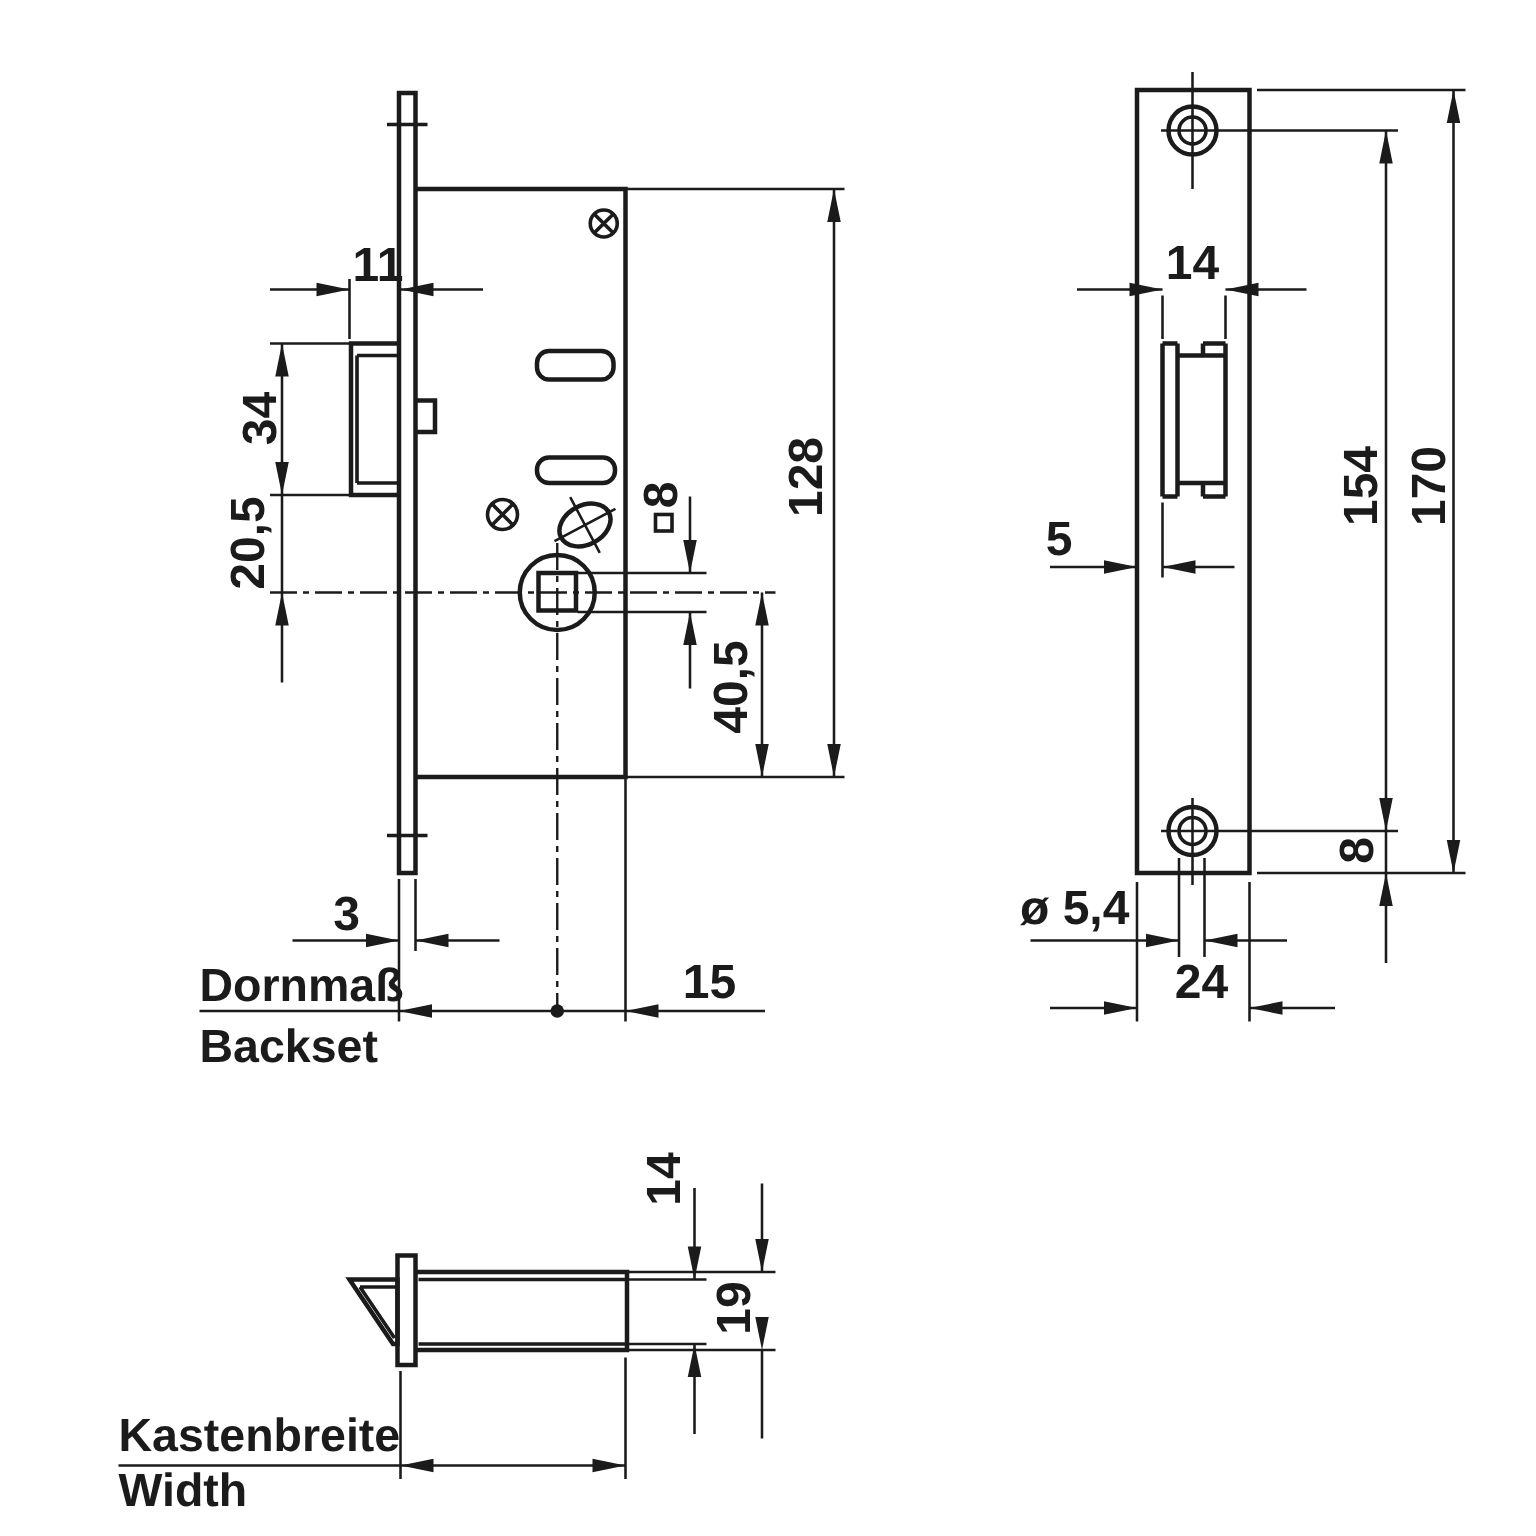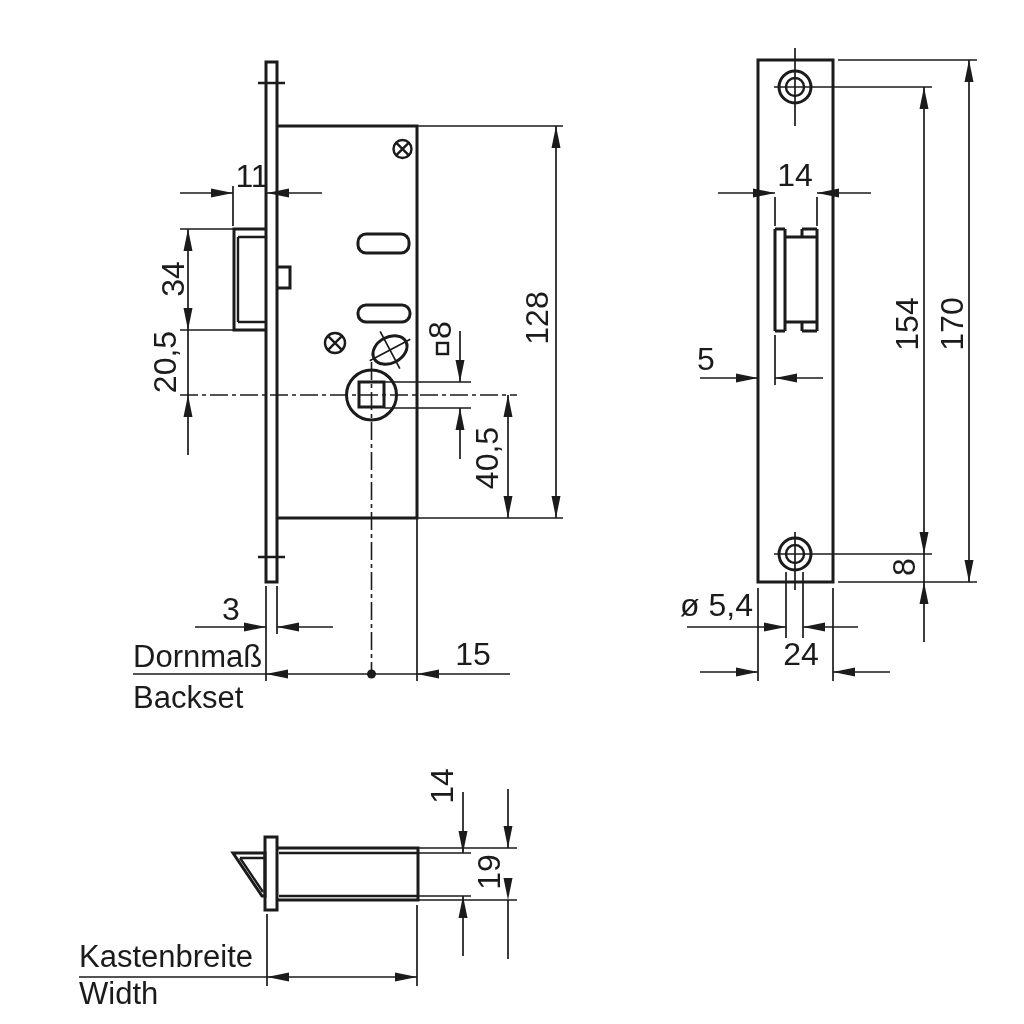--- a/index.html
+++ b/index.html
@@ -1,18 +1,19 @@
 <!DOCTYPE html>
 <html><head>
 <meta charset="utf-8">
 <style>
   html,body{margin:0;padding:0;background:#ffffff;}
   #stage{
     width:868px;height:1024px;position:relative;background:#ffffff;
     font-family:"Liberation Sans", sans-serif;
+    font-weight:bold;
   }
   svg{display:block;}
   svg text{
     fill:#1b1b1b;
     font-family:"Liberation Sans", sans-serif;
     font-size:32px;
   }
   svg text.lbl{font-size:31px;}
   .obj{stroke:#1b1b1b;stroke-width:3;fill:none;}
   .obj2{stroke:#1b1b1b;stroke-width:2.4;fill:none;}

